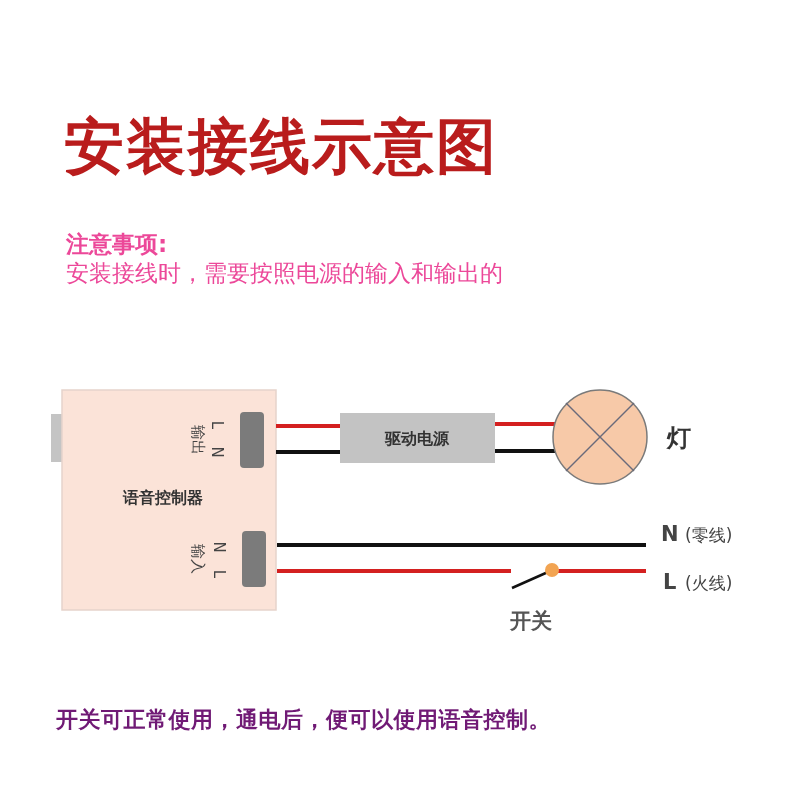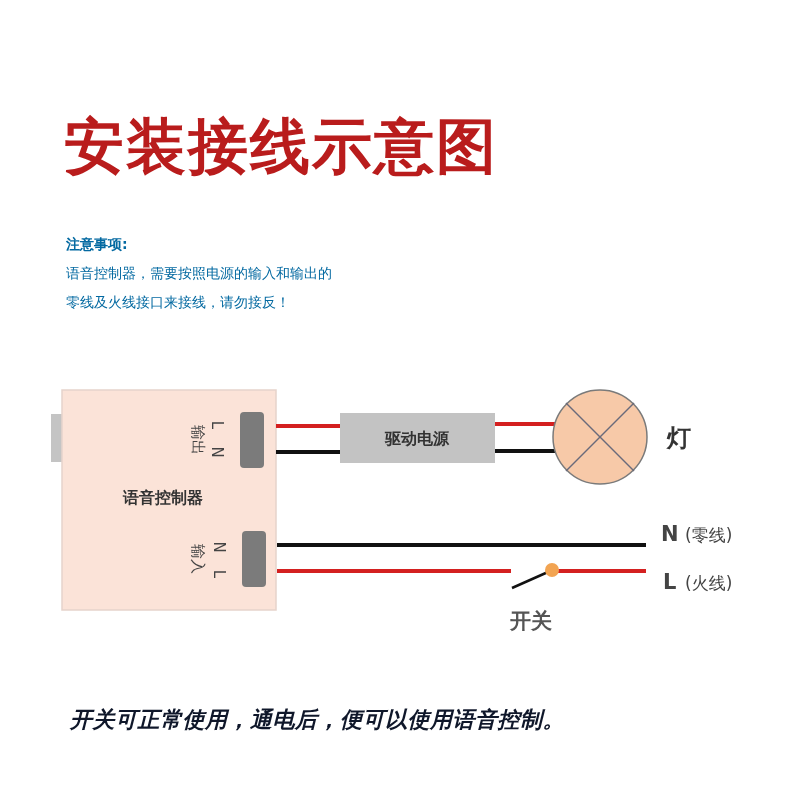--- a/index.html
+++ b/index.html
@@ -1,33 +1,32 @@
 <!DOCTYPE html>
 <html><head>
 <meta charset="utf-8">
 <style>
   html, body { margin:0; padding:0; background:#ffffff; }
   body { width:800px; height:805px; position:relative; overflow:hidden;
          font-family:"DejaVu Sans","Liberation Sans",sans-serif; color:#4a4a4a; }
   .abs { position:absolute; }
   .title { left:64px; top:108px; font-size:60px; font-weight:bold; letter-spacing:2px; color:#b91c1c; line-height:76px; }
-  .notes { left:66px; top:230px; font-size:14px; line-height:29px; color:#0369a1; }
+  .notes { left:66px; top:230px; font-size:23px; line-height:29px; color:#ec4899; }
   .notes .head { font-weight:bold; }
-  .bottom { left:70px; top:705px; font-size:22px; font-weight:bold; color:#0f172a; letter-spacing:0.5px;font-style:italic; }
+  .bottom { left:56px; top:705px; font-size:22px; font-weight:bold; color:#701a75; letter-spacing:0.5px; }
   svg text { font-family:"DejaVu Sans","Liberation Sans",sans-serif; }
 </style>
 </head>
 <body>
 
 <div class="abs title">安装接线示意图</div>
 
 <div class="abs notes">
   <div class="head">注意事项:</div>
-  <div>语音控制器，需要按照电源的输入和输出的</div>
-  <div>零线及火线接口来接线，请勿接反！</div>
+  <div>安装接线时，需要按照电源的输入和输出的</div>
 </div>
 
 <svg class="abs" style="left:0;top:0;" width="800" height="805">
 
   <rect x="51" y="414" width="11" height="48" fill="#c4c4c4"></rect>
 
   <rect x="62" y="390" width="214" height="220" fill="#fbe3d8" stroke="#e6d3cb" stroke-width="1.5"></rect>
 
   <rect x="240" y="412" width="24" height="56" rx="4" fill="#7b7b7b"></rect>
   <rect x="242" y="531" width="24" height="56" rx="4" fill="#7b7b7b"></rect>

